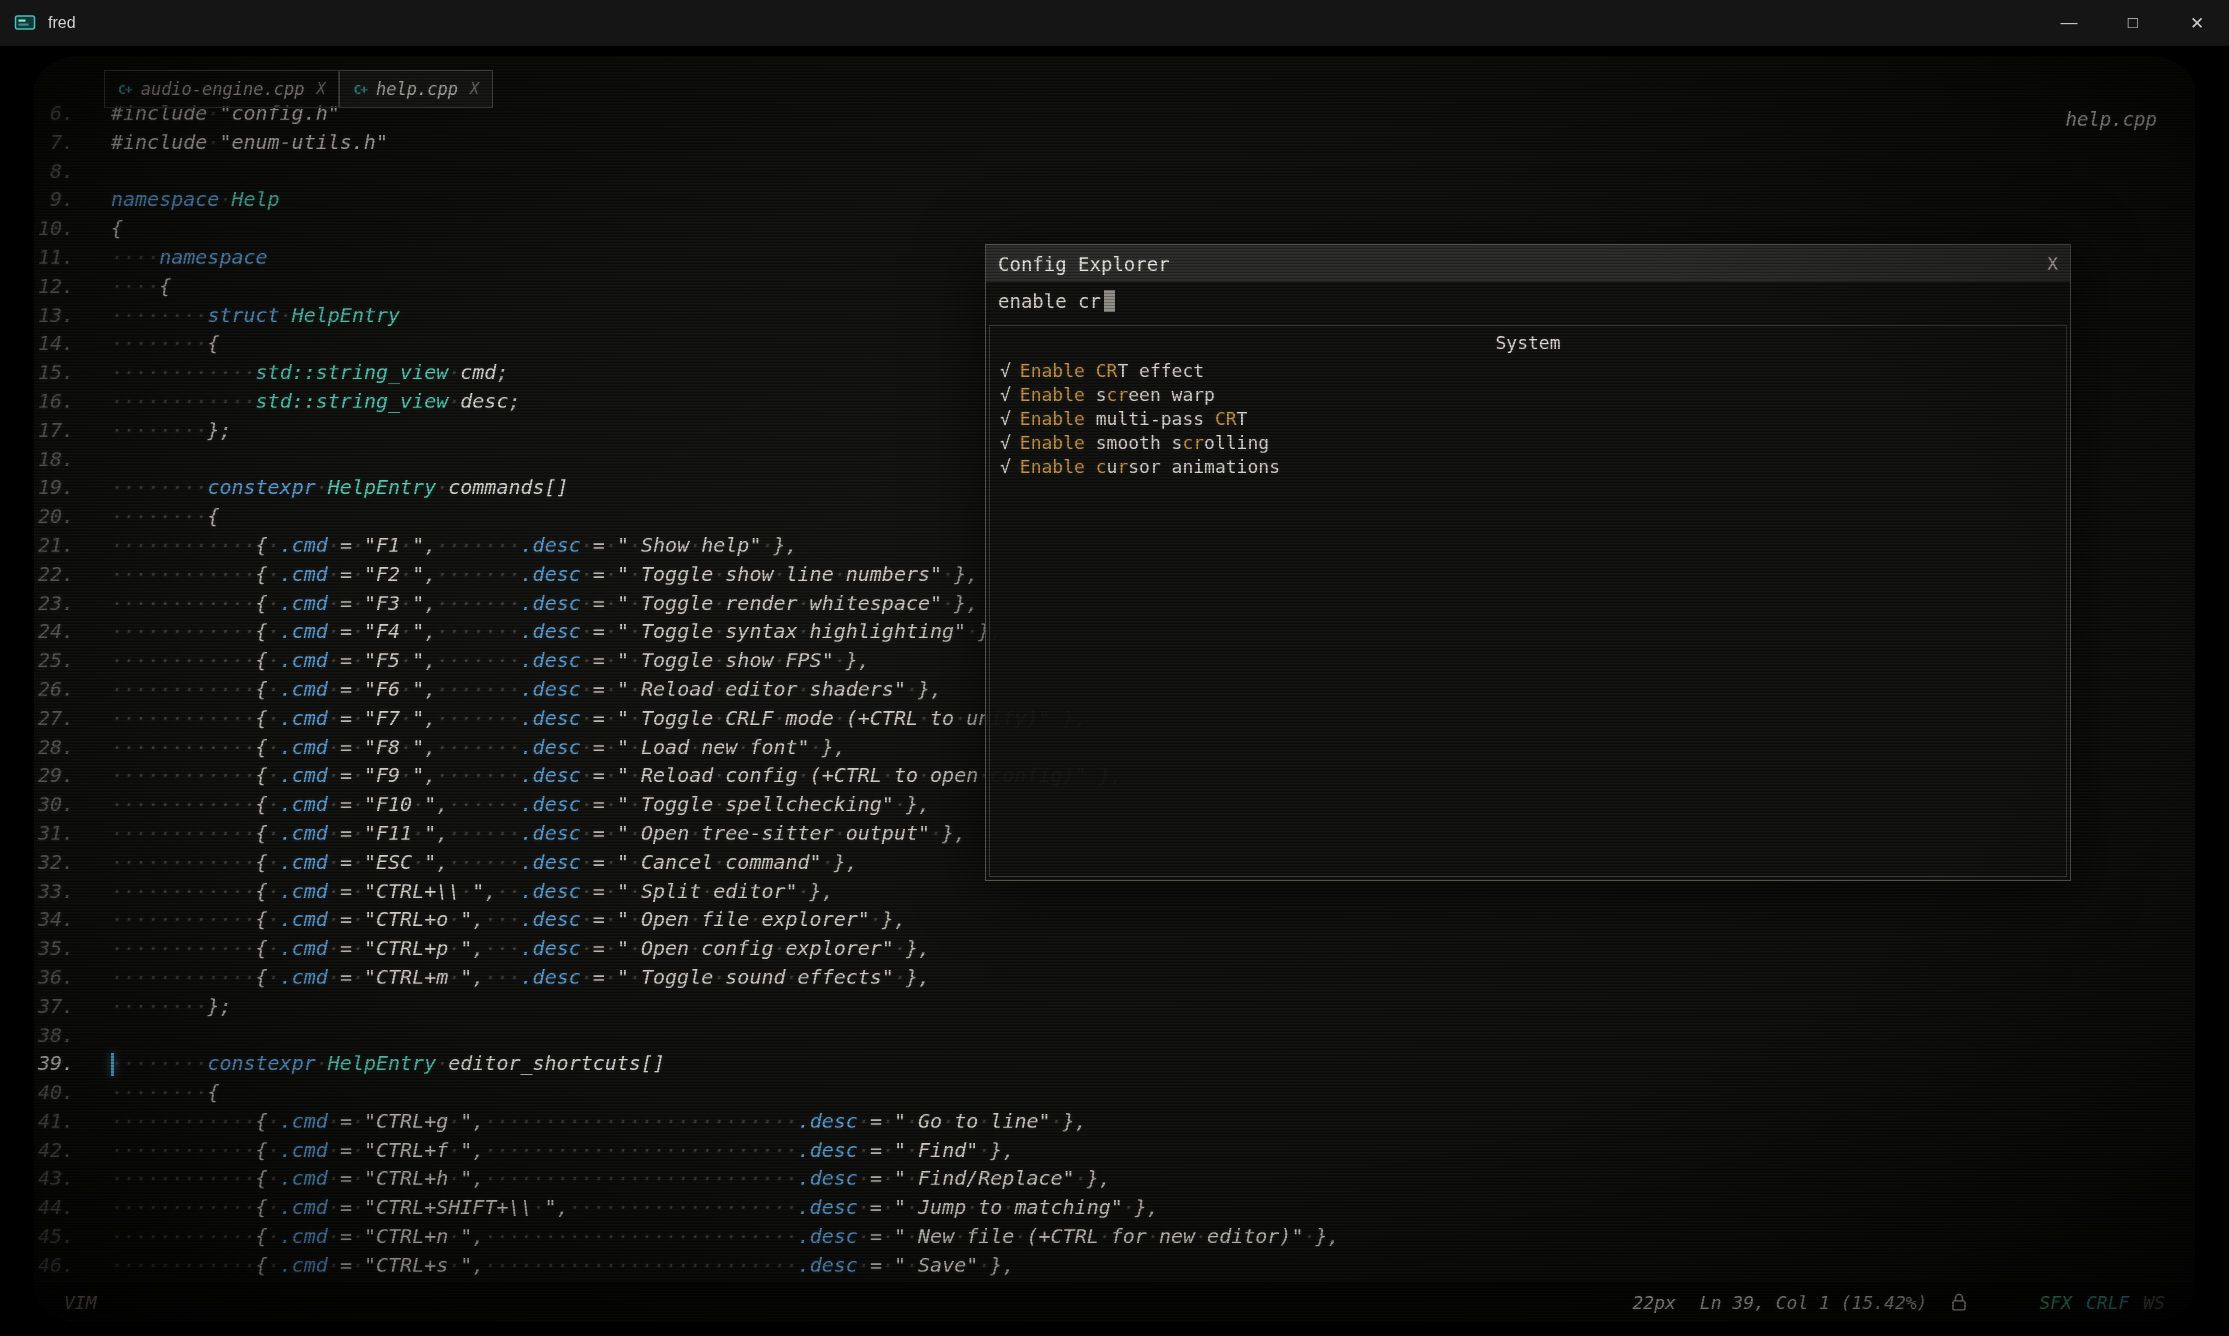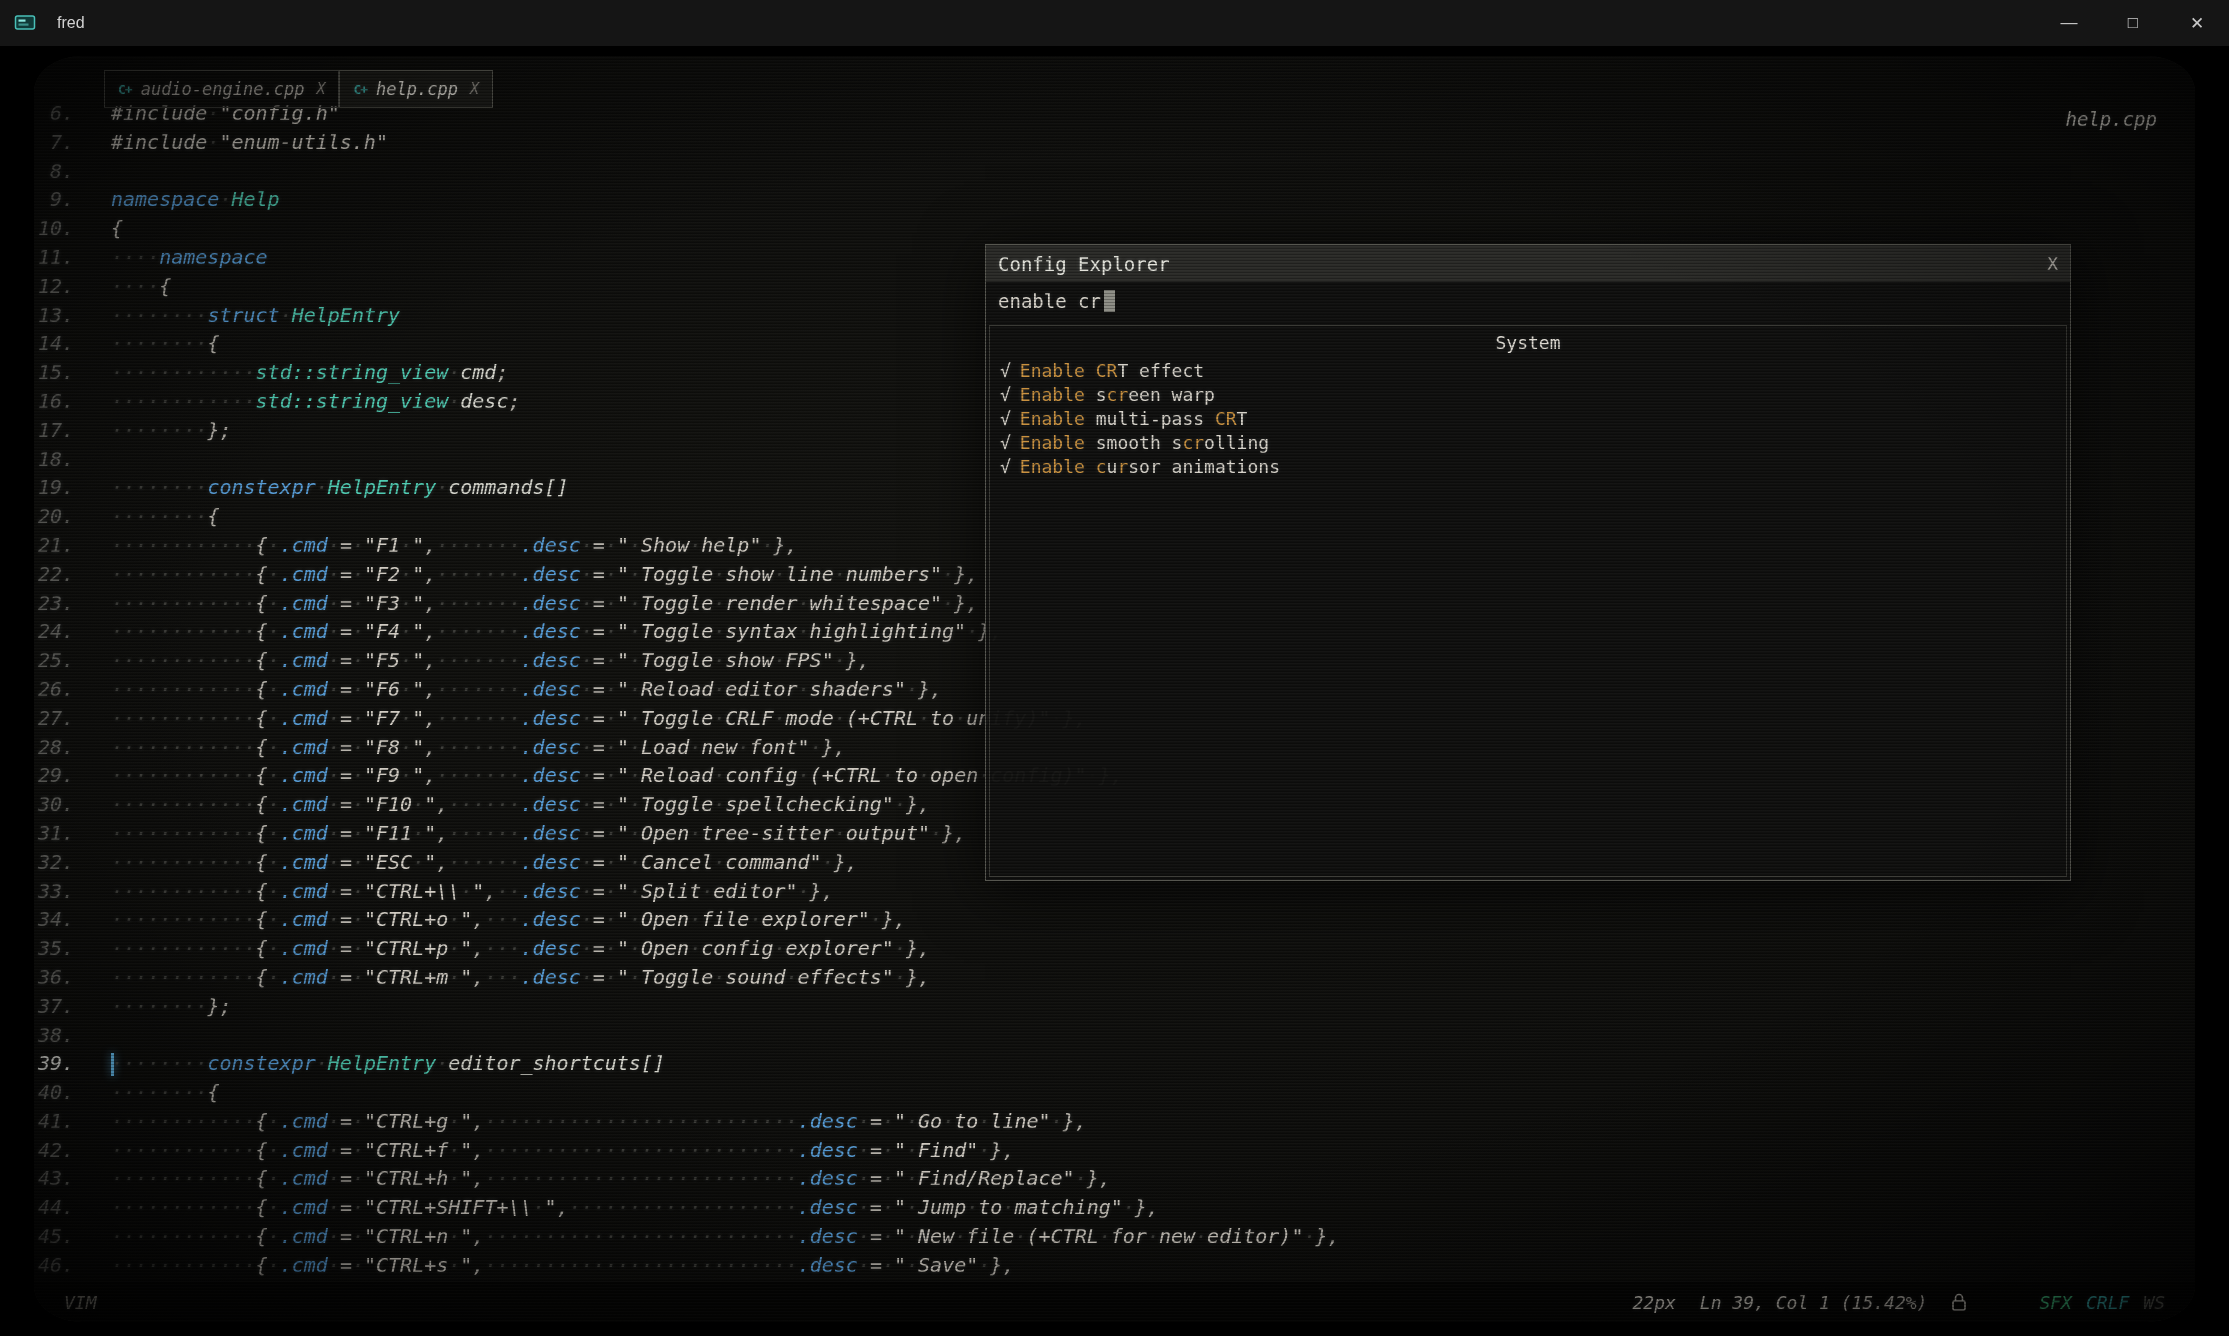--- a/index.html
+++ b/index.html
@@ -3,21 +3,21 @@
 <meta charset="utf-8">
 <style>
   *{margin:0;padding:0;box-sizing:border-box}
   html,body{width:2229px;height:1336px;background:#000;overflow:hidden}
   body{position:relative;font-family:"DejaVu Sans Mono",monospace}
 
   
   .titlebar{position:absolute;top:0;left:0;right:0;height:46px;background:#151515;
     display:flex;align-items:center;z-index:100;font-family:"Liberation Sans",sans-serif}
   .app-icon{margin-left:14px;width:22px;height:22px;display:flex;align-items:center}
-  .title-text{margin-left:21px;color:#d2d2d2;font-size:16px}
+  .title-text{margin-left:12px;color:#d2d2d2;font-size:16px}
   .win-controls{margin-left:auto;display:flex;height:100%}
   .win-btn{width:64px;height:100%;display:flex;align-items:center;justify-content:center;
     color:#c8c8c8;font-size:17px;cursor:default}
 
   
   .screen{position:absolute;top:56px;left:34px;right:34px;bottom:14px;
     border-radius:48px/36px;overflow:hidden;
     background:radial-gradient(ellipse 90% 80% at 50% 42%,#141411 0%,#0e0e0c 55%,#080807 100%);
     text-shadow:0 0 4px rgba(210,220,235,0.18)}
   .crt-scanlines{position:absolute;inset:0;z-index:60;pointer-events:none;

